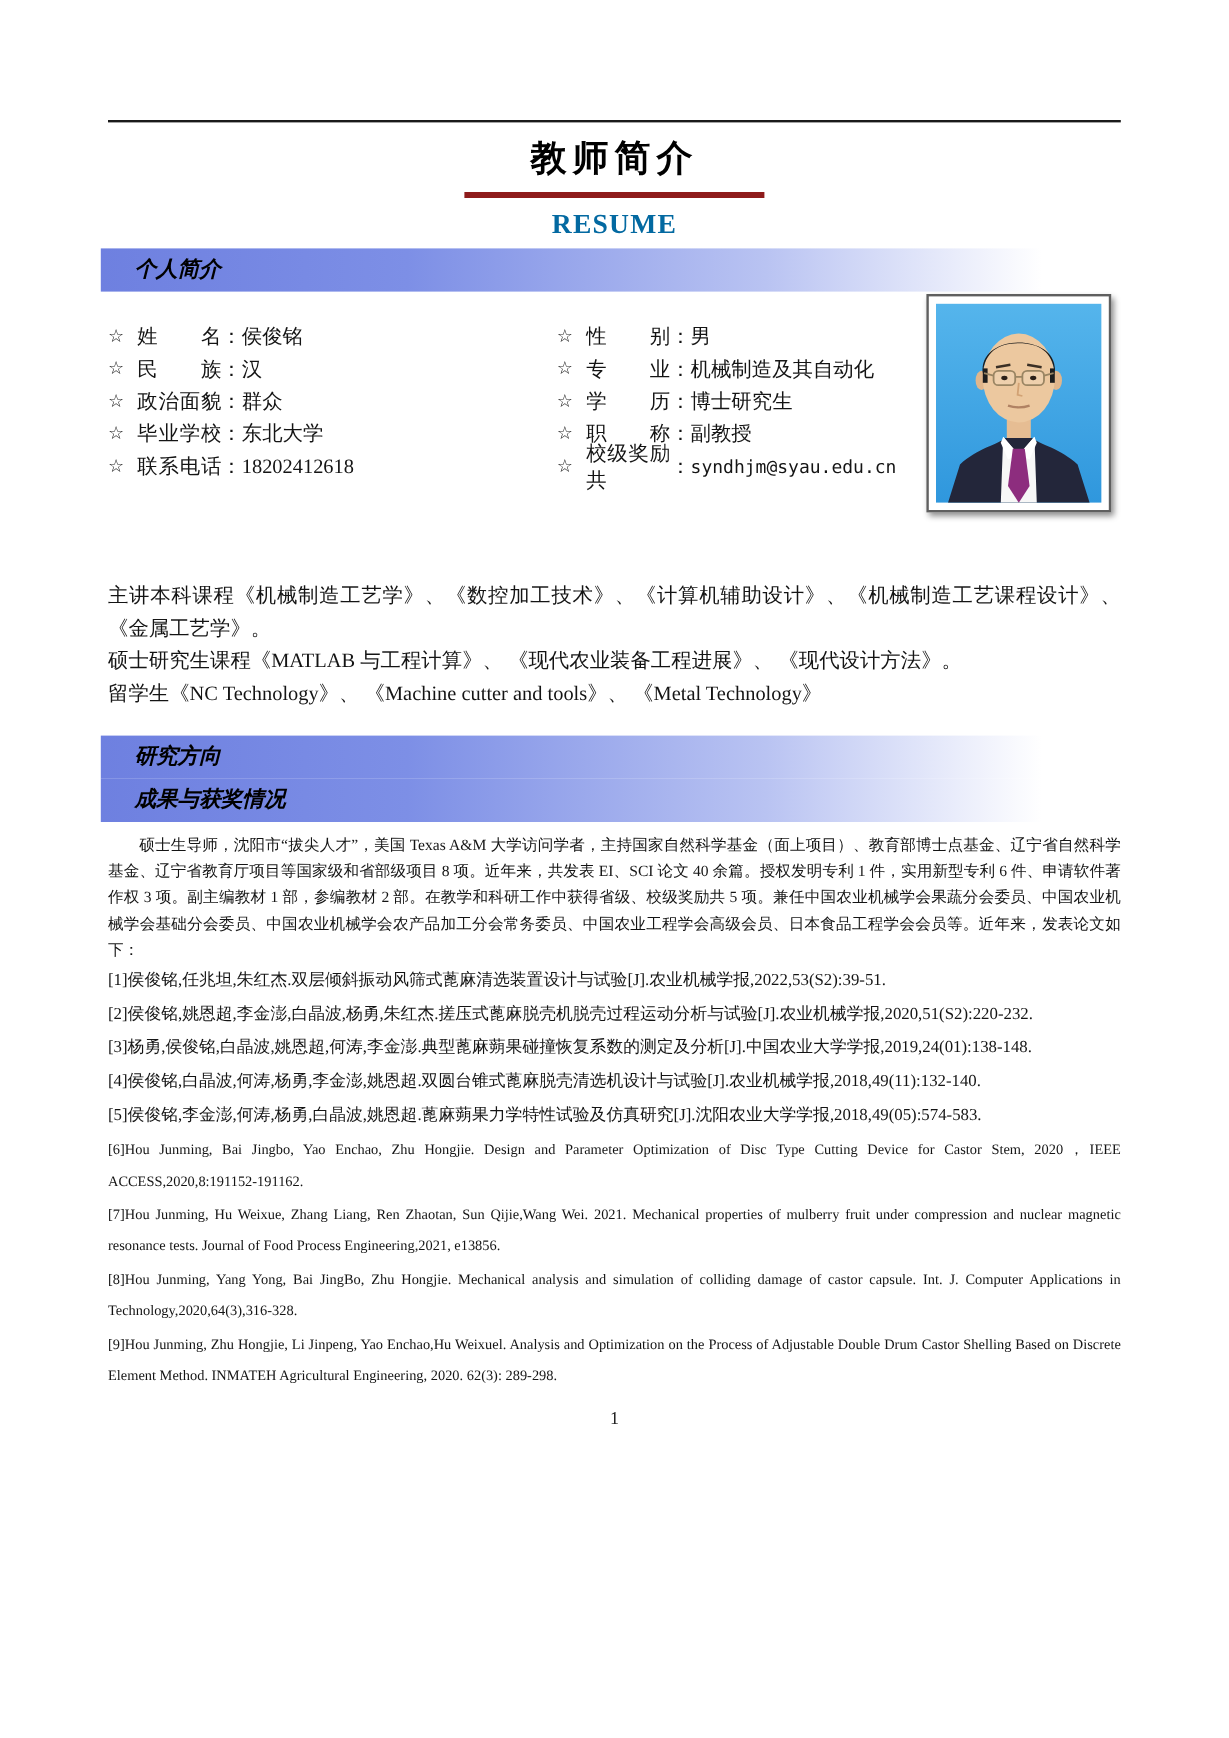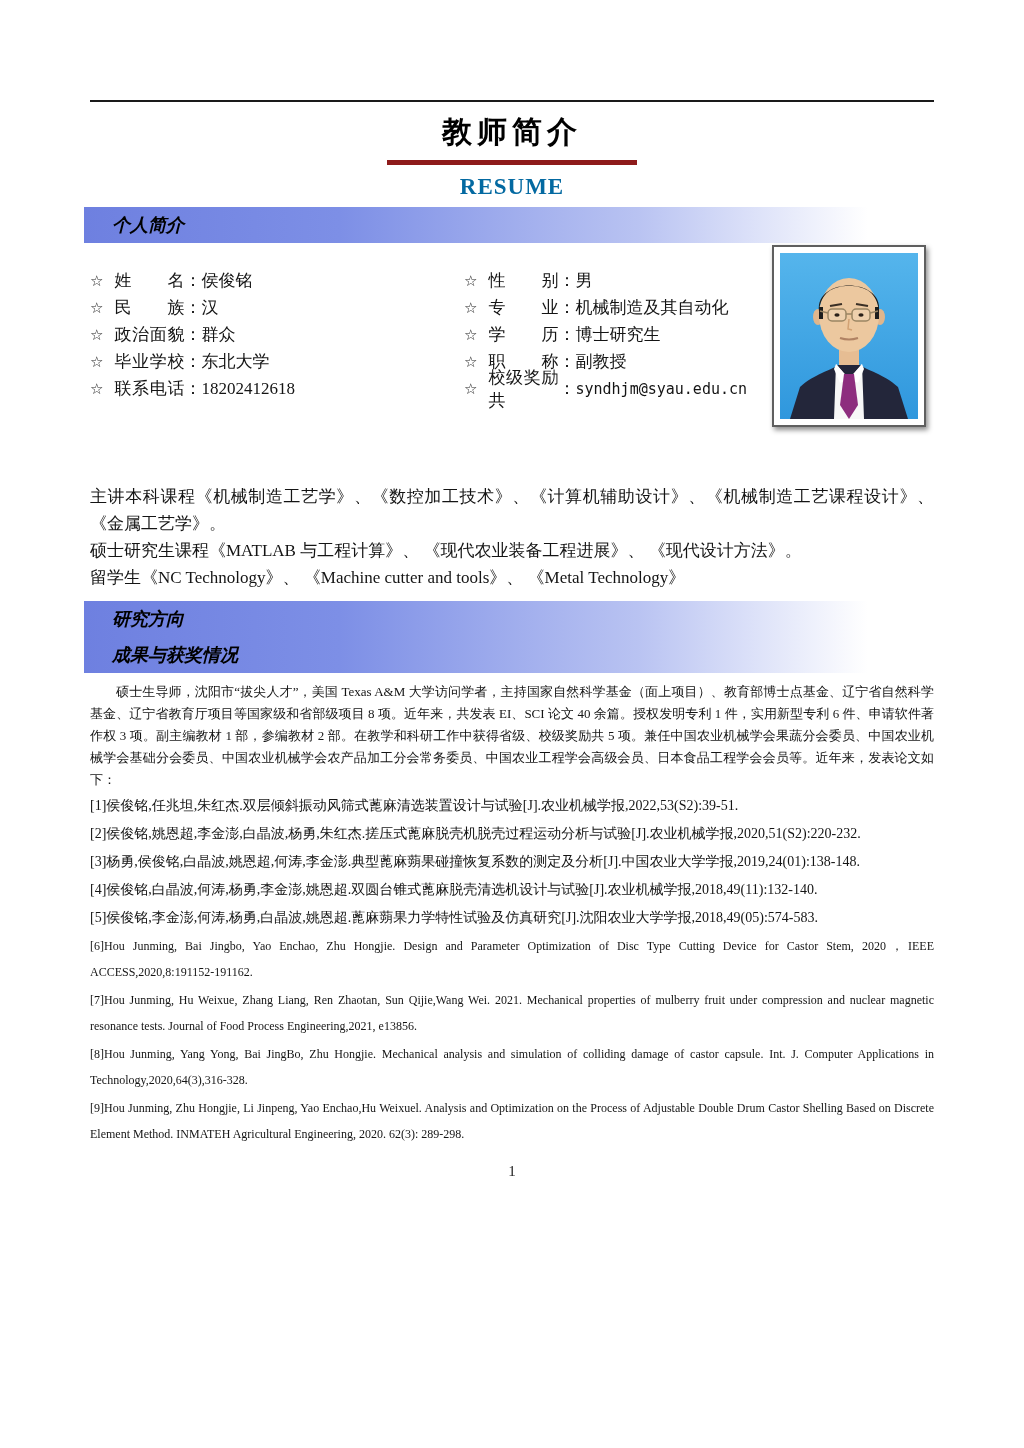--- a/index.html
+++ b/index.html
@@ -37,21 +37,21 @@
   .plabel{display:inline-block;width:70px;text-align:justify;text-align-last:justify;}
   .pval{white-space:nowrap;}
   .mono{font-family:"DejaVu Sans Mono","Liberation Mono",monospace;font-size:15px;}
   .photo-frame{
     position:absolute;top:2px;right:8px;width:154px;height:182px;
     background:#fff;border:2px solid #5f5f5f;box-sizing:border-box;
     padding:6px;box-shadow:2px 3px 5px rgba(0,0,0,0.45);
   }
   .photo-frame svg{display:block;width:138px;height:166px;}
   
-  .sect{padding:6px 0 10px 0;}
+  .sect{padding:6px 0 22px 0;}
   .sect p{margin:0;font-size:17px;line-height:27px;text-align:justify;}
   .sect.research{padding:8px 0 14px 0;}
   .ach-summary{
     margin:8px 0 2px 0;font-size:13px;line-height:22px;
     text-align:justify;text-indent:2em;
   }
   .ref{margin:2px 0;line-height:26px;text-align:justify;}
   .ref.cn{font-size:14px;}
   .ref.en{font-size:12px;}
   .page-num{text-align:center;font-size:15px;margin-top:16px;color:#222;}

